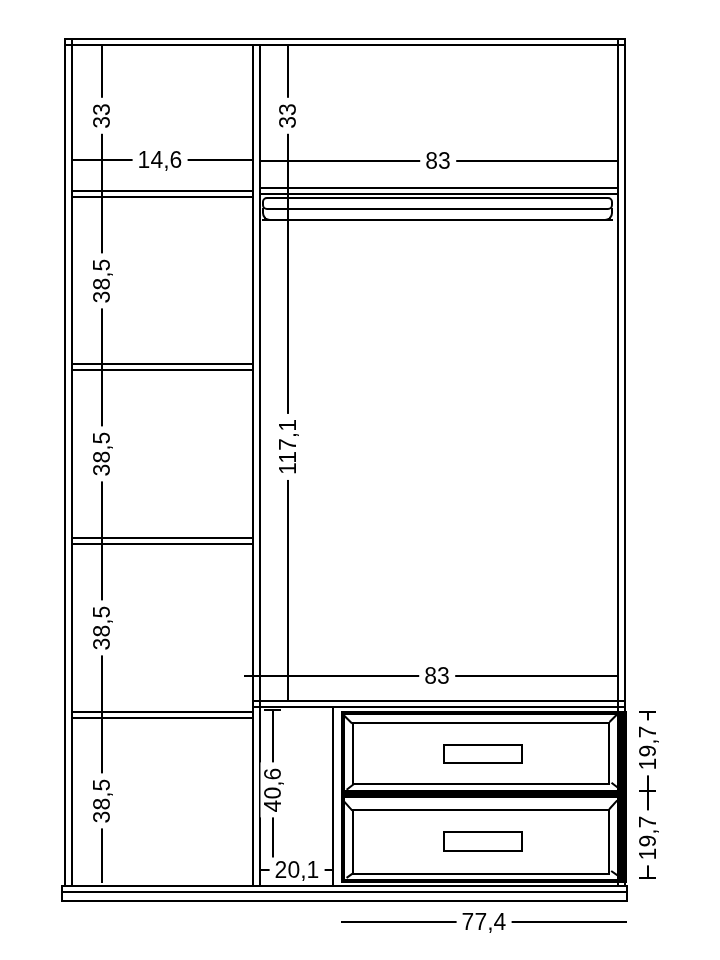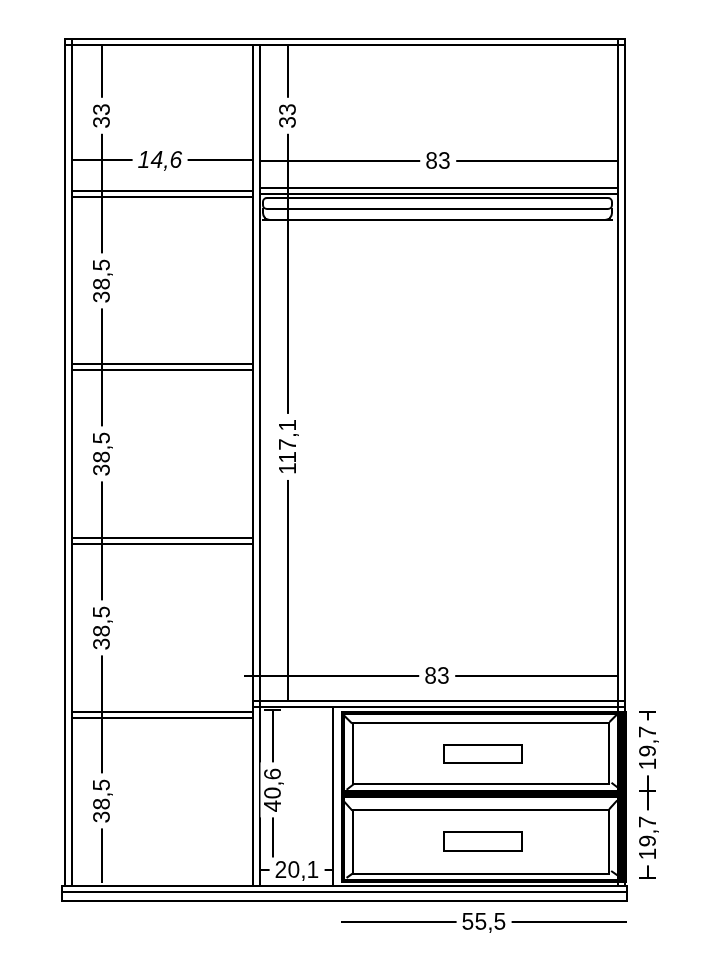--- a/index.html
+++ b/index.html
@@ -71,30 +71,30 @@
   <div class="ln" style="left:272px;top:710px;width:2px;height:161px;"></div>
   <div class="ln" style="left:264px;top:709px;width:17px;height:2px;"></div>
   <div class="ln" style="left:261px;top:869px;width:72px;height:2px;"></div>
   <div class="ln" style="left:647px;top:712px;width:2px;height:167px;"></div>
   <div class="ln" style="left:639px;top:711px;width:17px;height:2px;"></div>
   <div class="ln" style="left:639px;top:790px;width:17px;height:2px;"></div>
   <div class="ln" style="left:639px;top:877px;width:17px;height:2px;"></div>
   <div class="ln" style="left:341px;top:921px;width:286px;height:2px;"></div>
 
   <div class="lbl rot" style="left:102px;top:116px;">33</div>
-  <div class="lbl" style="left:160px;top:160px;font-style:italic;">14,6</div>
+  <div class="lbl" style="left:160px;top:160px;">14,6</div>
   <div class="lbl rot" style="left:102px;top:281px;">38,5</div>
   <div class="lbl rot" style="left:102px;top:454px;">38,5</div>
   <div class="lbl rot" style="left:102px;top:628px;">38,5</div>
   <div class="lbl rot" style="left:102px;top:801px;">38,5</div>
 
   <div class="lbl rot" style="left:288px;top:116px;">33</div>
   <div class="lbl" style="left:438px;top:161px;">83</div>
   <div class="lbl rot" style="left:288px;top:447px;">117,1</div>
   <div class="lbl" style="left:437px;top:676px;">83</div>
 
   <div class="lbl rot" style="left:273px;top:790px;">40,6</div>
   <div class="lbl" style="left:297px;top:870px;">20,1</div>
   <div class="lbl rot" style="left:648px;top:748px;">19,7</div>
   <div class="lbl rot" style="left:648px;top:838px;">19,7</div>
-  <div class="lbl" style="left:484px;top:922px;">55,5</div>
+  <div class="lbl" style="left:484px;top:922px;">77,4</div>
 
 </div>
 
 </body></html>

